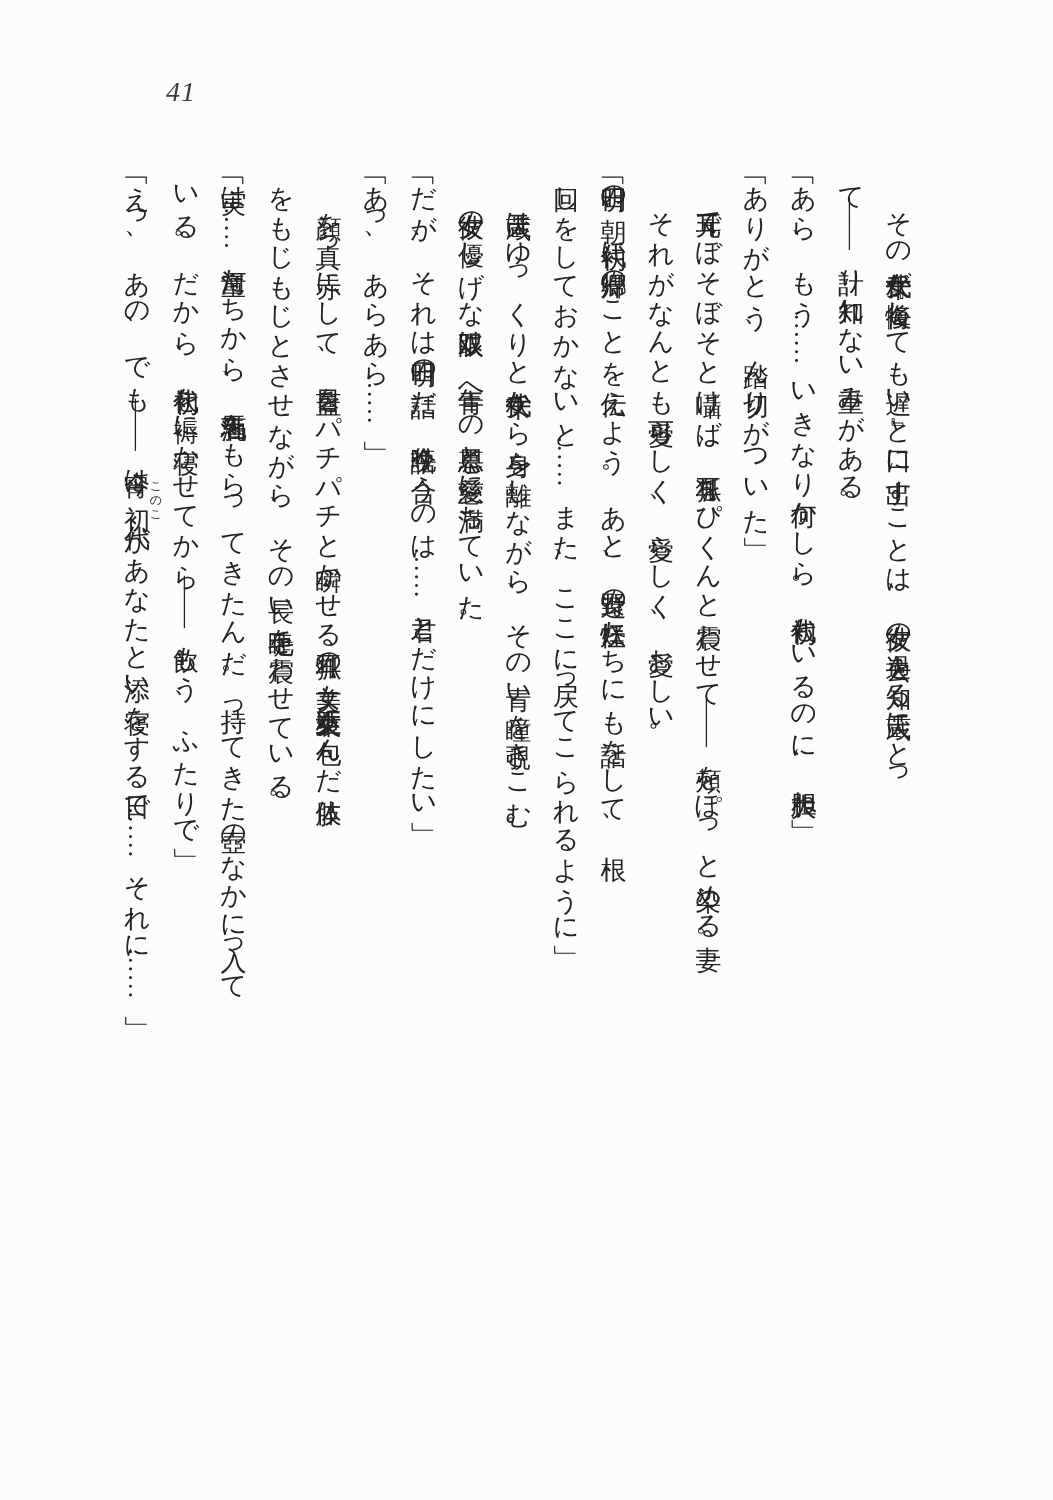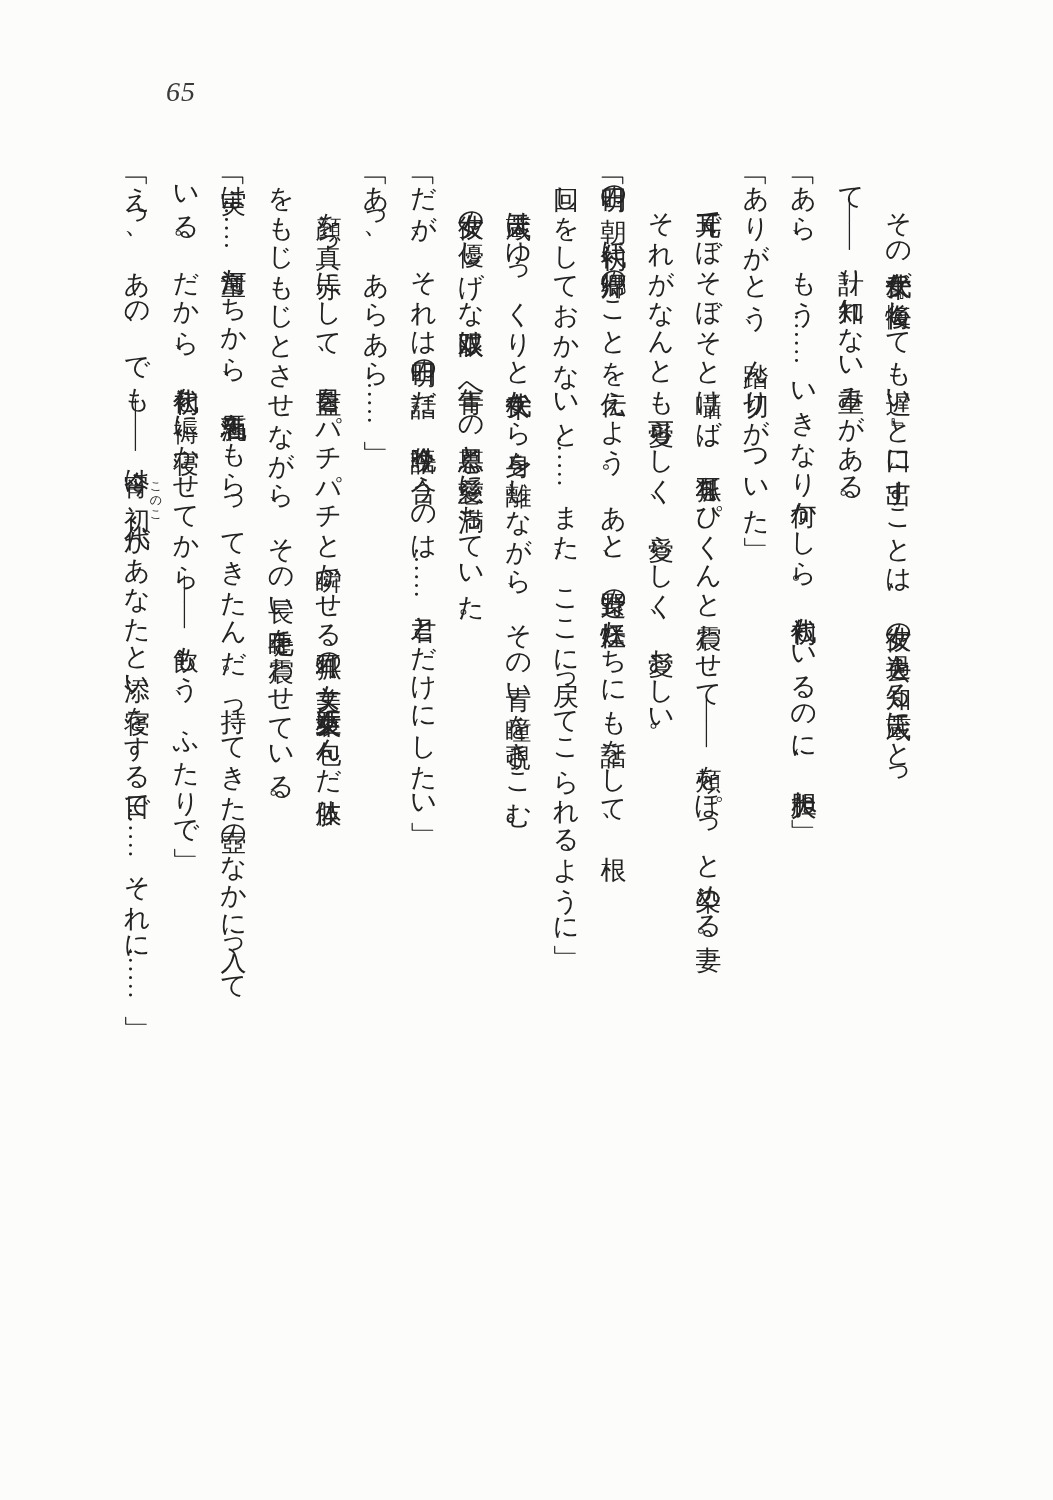--- a/index.html
+++ b/index.html
@@ -45,21 +45,21 @@
   }
   ruby rt {
     font-size: 12px;
     color: #232323;
     letter-spacing: 0;
   }
 </style>
 </head>
 <body>
 
-<div class="page-number">65</div>
+<div class="page-number">41</div>
 
 <div class="page-text">
   <p class="line indent">その千代女が『後悔しても遅い』と口に出すことは、彼女の過去を知る天蔵にとっ</p>
   <p class="line">て――計り知れない重みがある。</p>
   <p class="line">「あら、もう……いきなり何かしら。初代もいるのに、大胆ね」</p>
   <p class="line">「ありがとう、踏ん切りがついた」</p>
   <p class="line indent">耳元でぼそぼそと囁けば、狐耳をぴくんと震わせて――頰をぽっと染める妻。</p>
   <p class="line indent">それがなんとも可愛らしく、愛らしく、愛おしい。</p>
   <p class="line">「明日の朝、初代に帰郷のことを伝えよう。あと、遠野の妖怪たちにも話をして、根</p>
   <p class="line">回しをしておかないと……また、ここに戻ってこられるように」</p>

